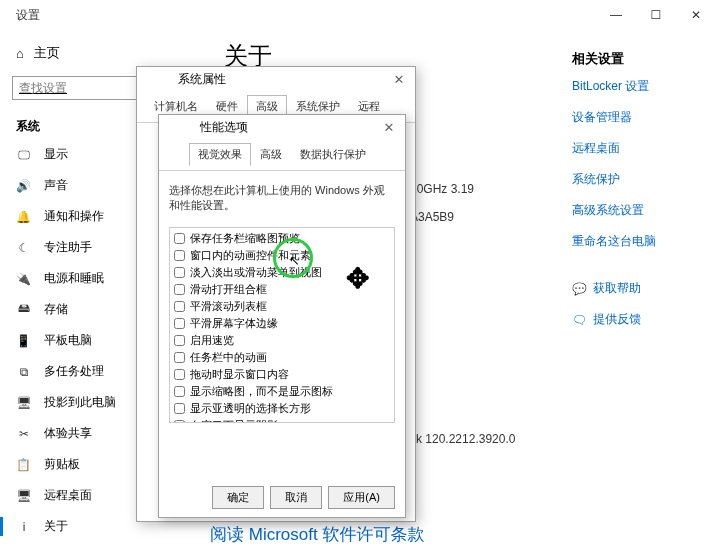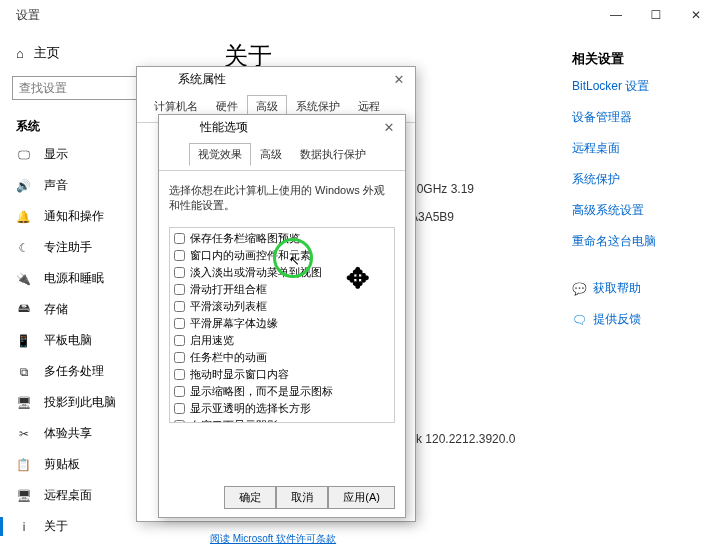--- a/index.html
+++ b/index.html
@@ -3,57 +3,57 @@
 <meta charset="utf-8">
 <style>
   *{box-sizing:border-box;margin:0;padding:0;font-family:"Microsoft YaHei","Segoe UI",sans-serif;}
   body{width:720px;height:558px;background:#fff;overflow:hidden;position:relative;font-size:12px;}
   .titlebar{display:flex;align-items:center;justify-content:flex-end;height:30px;padding:0 4px;color:#333;}
   .titlebar .title{margin-right:auto;margin-left:12px;font-size:12px;}
   .titlebar .wbtn{width:40px;height:28px;display:flex;align-items:center;justify-content:center;color:#333;}
   .main{display:flex;height:calc(100% - 30px);}
   .sidebar{width:200px;padding:8px 0;}
   .homebtn{display:flex;align-items:center;padding:6px 16px;gap:10px;font-size:13px;}
-  .search{margin:8px 12px;border:1px solid #999;padding:4px 6px;display:flex;align-items:flex-start;}
+  .search{margin:8px 12px;border:1px solid #999;padding:4px 6px;display:flex;align-items:flex-start;text-decoration:underline;}
   .search input{border:none;outline:none;width:100%;font-size:12px;}
   .section-hdr{font-weight:700;padding:10px 16px 4px;font-size:12px;color:#000000;}
   .nav-item{display:flex;align-items:center;gap:12px;padding:7px 16px;font-size:12px;color:#000;position:relative;}
   .nav-item.active::before{content:"";position:absolute;left:0;top:6px;bottom:6px;width:3px;background:#0078d4;}
   .nav-icon{width:16px;height:16px;flex-shrink:0;display:flex;align-items:center;justify-content:center;color:#333;}
   .content{flex:1;padding:10px 24px;}
   .page-title{font-size:24px;font-weight:400;margin-bottom:6px;}
   .subtitle{font-size:13px;color:#333;margin-bottom:4px;}
   .rightcol{position:absolute;right:28px;top:50px;width:120px;}
   .rightcol .hdr{font-weight:600;font-size:13px;margin-bottom:10px;color:#000;}
   .rightcol a{display:block;color:#0066cc;font-size:12px;margin-bottom:14px;text-decoration:none;}
   .rightcol .iconlink{display:flex;gap:6px;align-items:center;}
   
   .leak{position:absolute;left:410px;font-size:12px;color:#333;}
   .leak1{top:182px;}
   .leak2{top:210px;}
   .leak3{top:432px;}
-  .bottomlink{position:absolute;bottom:12px;left:210px;font-size:10px;color:#0066cc;text-decoration:underline;}
+  .bottomlink{position:absolute;bottom:12px;left:210px;font-size:17px;color:#0066cc;}
   
   .dlg1{position:absolute;left:136px;top:66px;width:280px;height:456px;background:#fff;border:1px solid #a0a0a0;box-shadow:3px 3px 12px rgba(0,0,0,.25);}
   .dlg-titlebar{display:flex;align-items:center;justify-content:space-between;padding:4px 8px;height:24px;font-size:12px;margin-left:33px;}
   .dlg-close{width:16px;height:16px;display:flex;align-items:center;justify-content:center;color:#666;font-size:13px;}
   .dlg-tabs{display:flex;padding:4px 8px;border-bottom:1px solid #d0d0d0;}
   .dlg-tab{padding:3px 8px;font-size:11px;border:1px solid transparent;color:#333;}
   .dlg-tab.active{border:1px solid #bbb;border-bottom-color:#fff;background:#fff;}
   
   .dlg2{position:absolute;left:158px;top:114px;width:248px;height:404px;background:#fff;border:1px solid #a0a0a0;box-shadow:3px 3px 10px rgba(0,0,0,.25);}
   .dlg2 .dlg-tabs{padding:4px 6px;justify-content:center;}
   .dlg2-body{padding:10px 10px;}
   .dlg2-desc{font-size:11px;color:#333;margin:2px 0 14px;}
   .radio-row{display:flex;align-items:center;gap:6px;font-size:11px;margin:3px 0;}
   .radio-row input{width:12px;height:12px;}
   .checklist{border:1px solid #ccc;margin-top:4px;height:196px;overflow:hidden;padding:2px 4px;}
   .check-row{display:flex;align-items:center;gap:5px;font-size:11px;padding:1px 0;white-space:nowrap;}
   .check-row input{width:11px;height:11px;}
-  .dlg2-buttons{display:flex;justify-content:flex-end;gap:0;padding:8px 10px;position:absolute;bottom:0;right:0;left:0;border-top:0;}
+  .dlg2-buttons{display:flex;justify-content:flex-end;gap:6px;padding:8px 10px;position:absolute;bottom:0;right:0;left:0;border-top:0;}
   .btn{border:1px solid #999;background:#f0f0f0;padding:3px 14px;font-size:11px;}
   
   .ring{position:absolute;left:273px;top:238px;width:40px;height:40px;border:3px solid #2ecc40;border-radius:50%;}
   .cursor{position:absolute;left:289px;top:253px;font-size:13px;color:#000;}
   .move{position:absolute;left:346px;top:262px;font-size:28px;color:#000;font-weight:700;}
 </style>
 </head>
 <body>
 
 <div class="titlebar">

